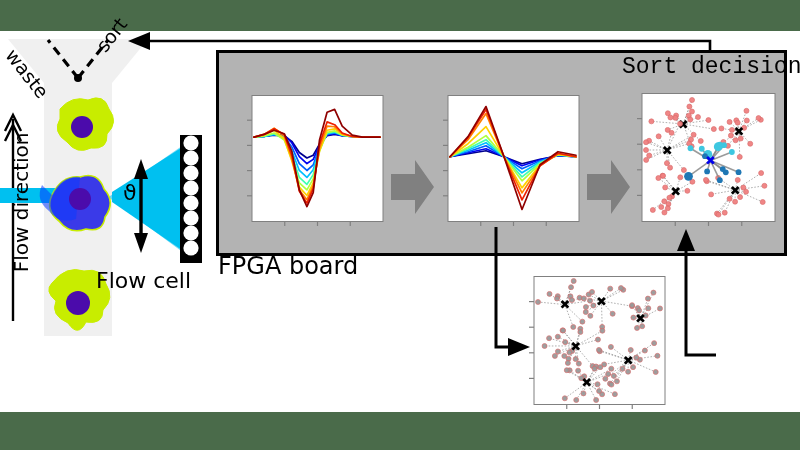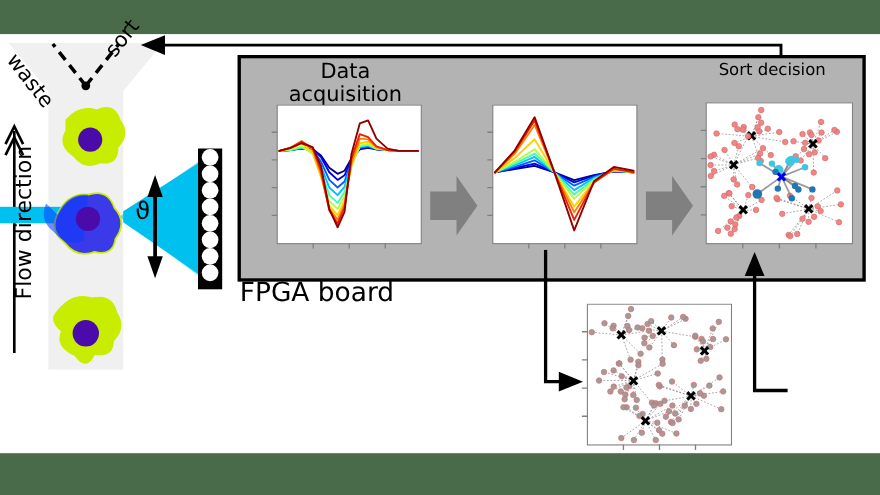--- a/index.html
+++ b/index.html
@@ -82,33 +82,32 @@
     </svg>
 
     <div class="lbl" style="left:-44px;top:165px;width:130px;text-align:center;font-size:20px;transform:rotate(-90deg);">Flow direction</div>
 
     <div class="lbl" style="left:18px;top:14px;font-size:19px;transform:rotate(52deg);transform-origin:left top;">waste</div>
 
     <div class="lbl" style="left:92px;top:12px;font-size:19px;transform:rotate(-52deg);transform-origin:left top;">sort</div>
 
     <div class="lbl" style="left:123px;top:150px;font-size:22px;">ϑ</div>
 
+    <div class="lbl" style="left:96px;top:238px;font-size:22px;">Flow cell</div>
 
     <svg class="abs" style="left:120px;top:0px;" width="620" height="40">
       <polyline points="590,30 590,10 26,10" fill="none" stroke="#000" stroke-width="2.6"></polyline>
       <polygon points="8,10 30,1 30,19" fill="#000"></polygon>
     </svg>
 
     <div class="abs" style="left:216px;top:19px;width:565px;height:200px;background:#b3b3b3;border:3px solid #000;"></div>
 
     <div class="lbl" style="left:218px;top:222px;font-size:24px;">FPGA board</div>
 
-    <div class="lbl" style="left:240px;top:24px;width:148px;text-align:center;font-size:19px;">Data
-acquisition</div>
-    <div class="lbl" style="left:622px;top:24px;width:160px;text-align:center;font-size:15px;">Sort decision</div>
+    <div class="lbl" style="left:622px;top:24px;width:160px;text-align:center;font-size:23px;font-family:Liberation Mono, monospace;">Sort decision</div>
 
     <svg class="abs" style="left:391px;top:125px;" width="44" height="62">
       <polygon points="0,18 24,18 24,4 43,31 24,58 24,44 0,44" fill="#808080"></polygon>
     </svg>
     <svg class="abs" style="left:587px;top:125px;" width="44" height="62">
       <polygon points="0,18 24,18 24,4 43,31 24,58 24,44 0,44" fill="#808080"></polygon>
     </svg>
 
     <svg class="abs" style="left:244px;top:64px;" width="140" height="136" id="plot-data-acquisition">
         <rect x="8" y="0.5" width="131" height="126" fill="#fff" stroke="#808080" stroke-width="1"></rect>

